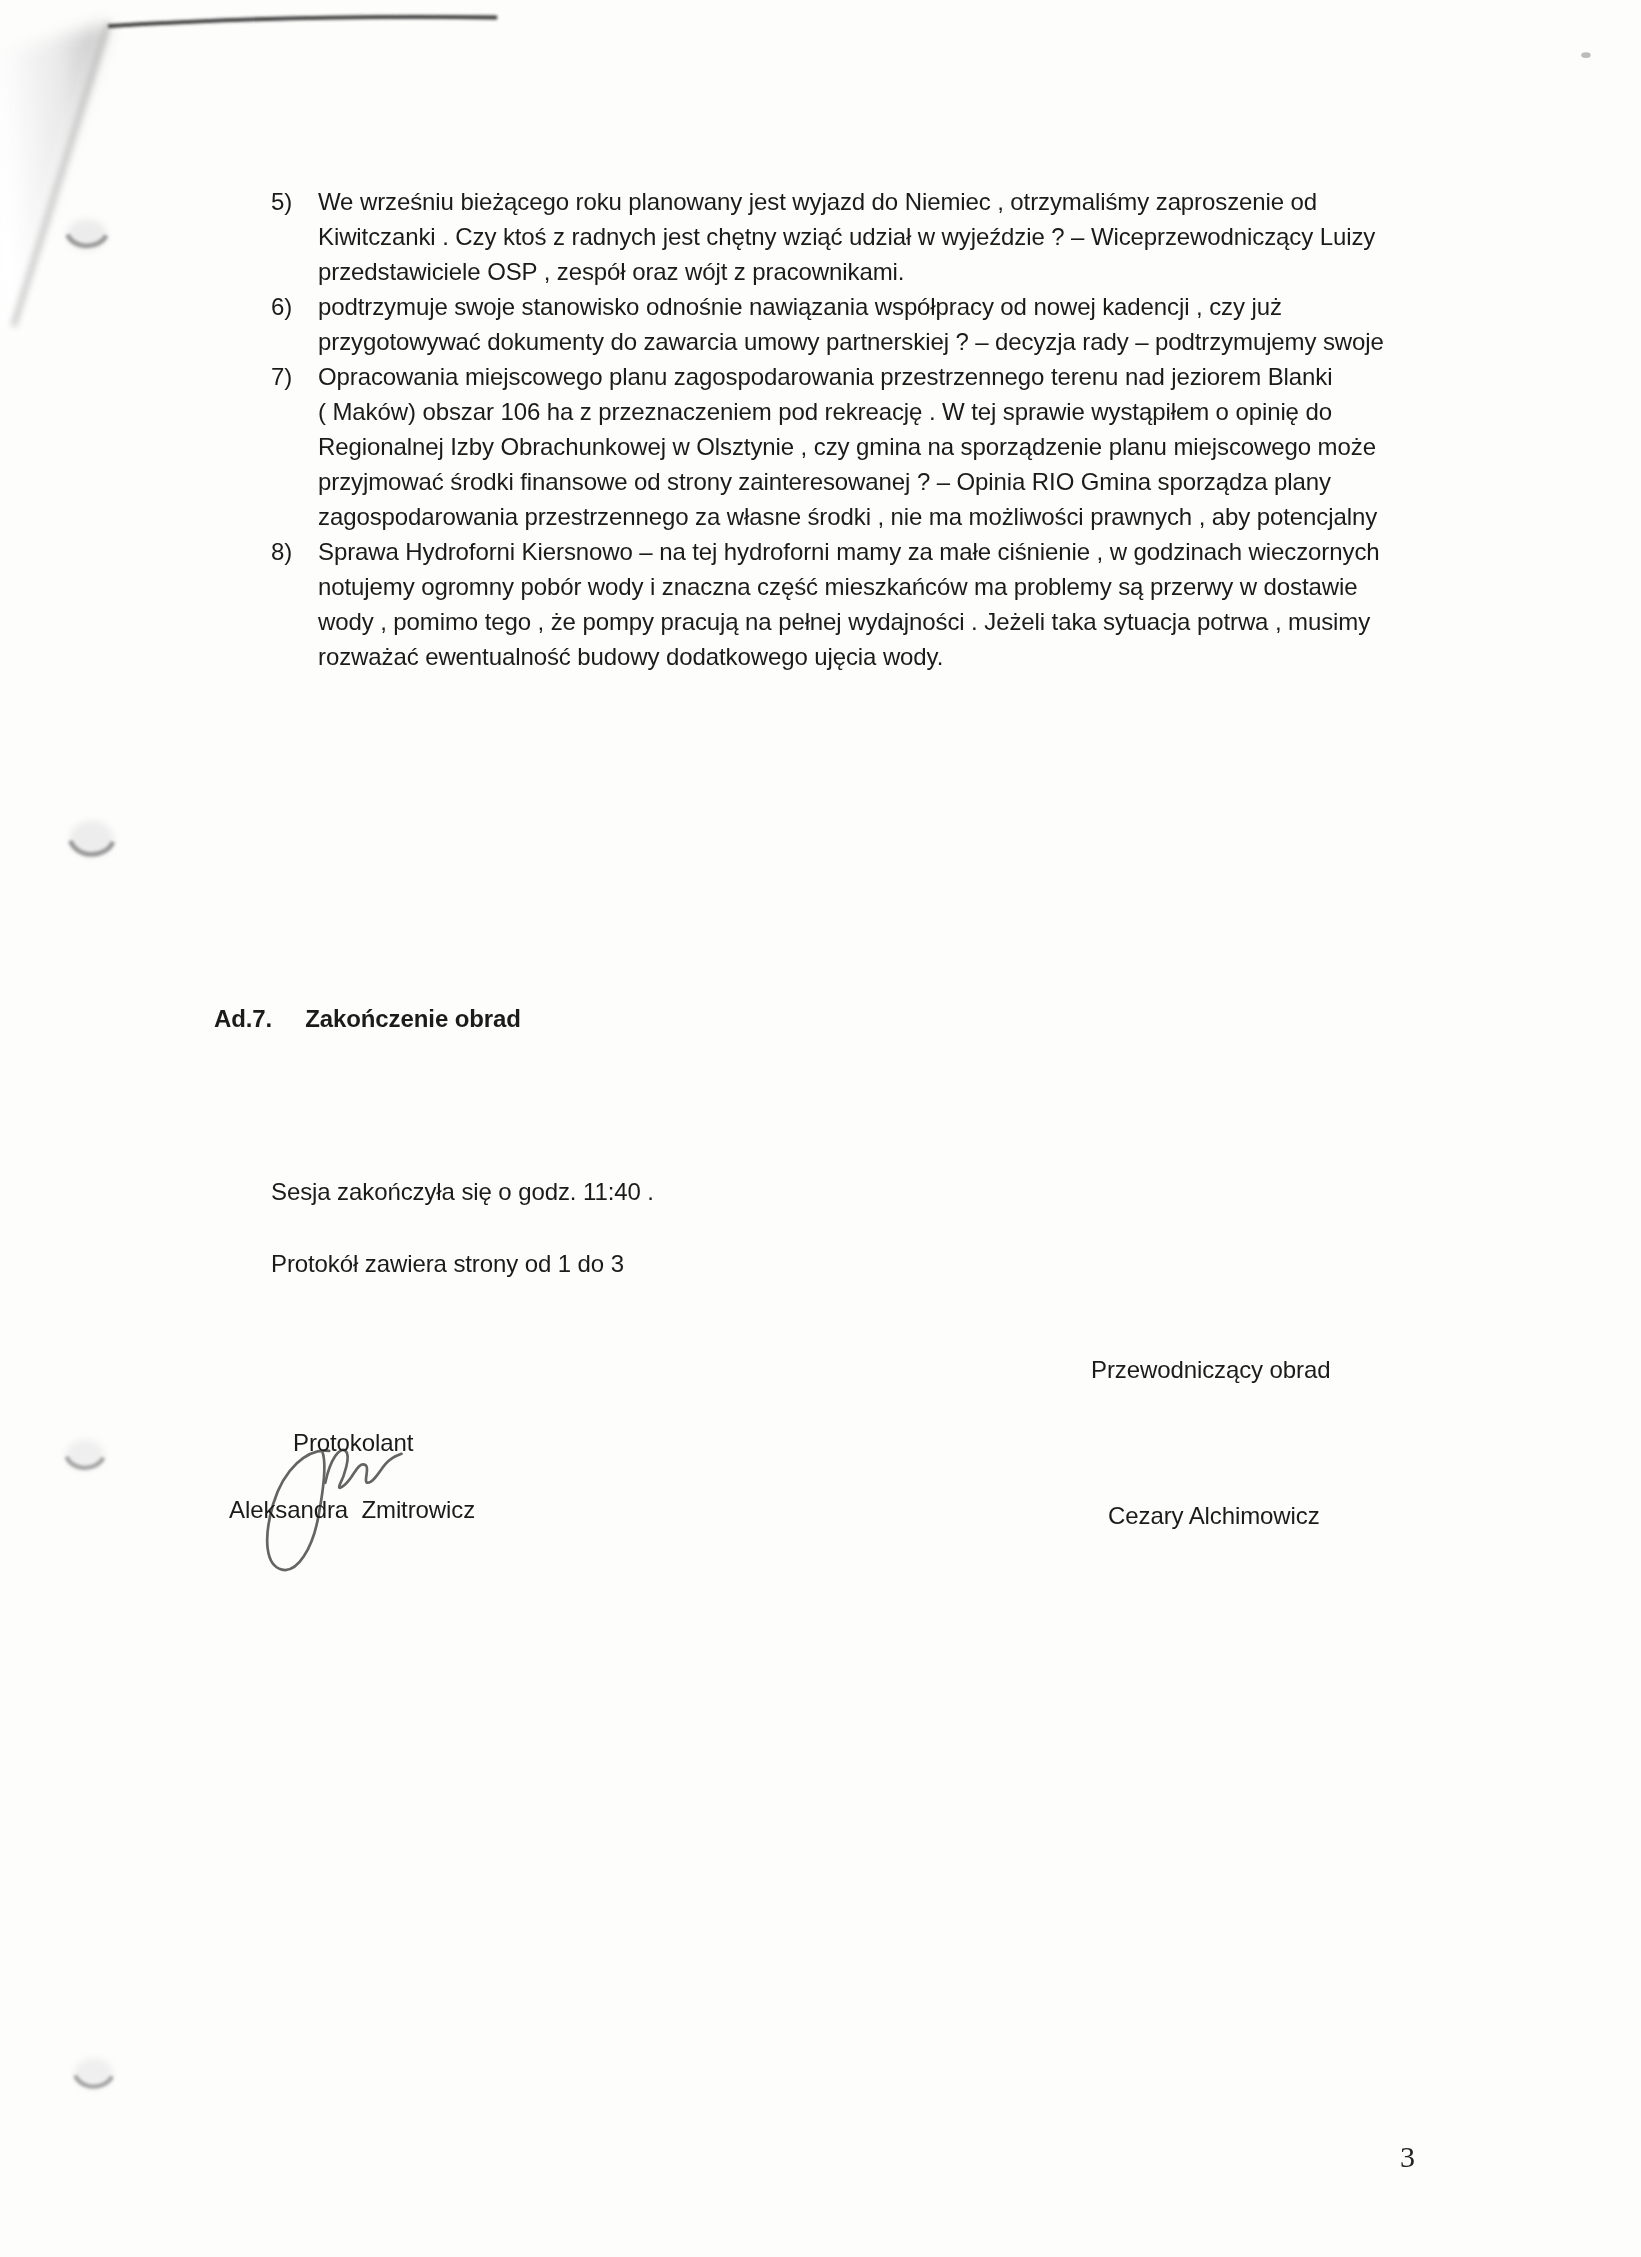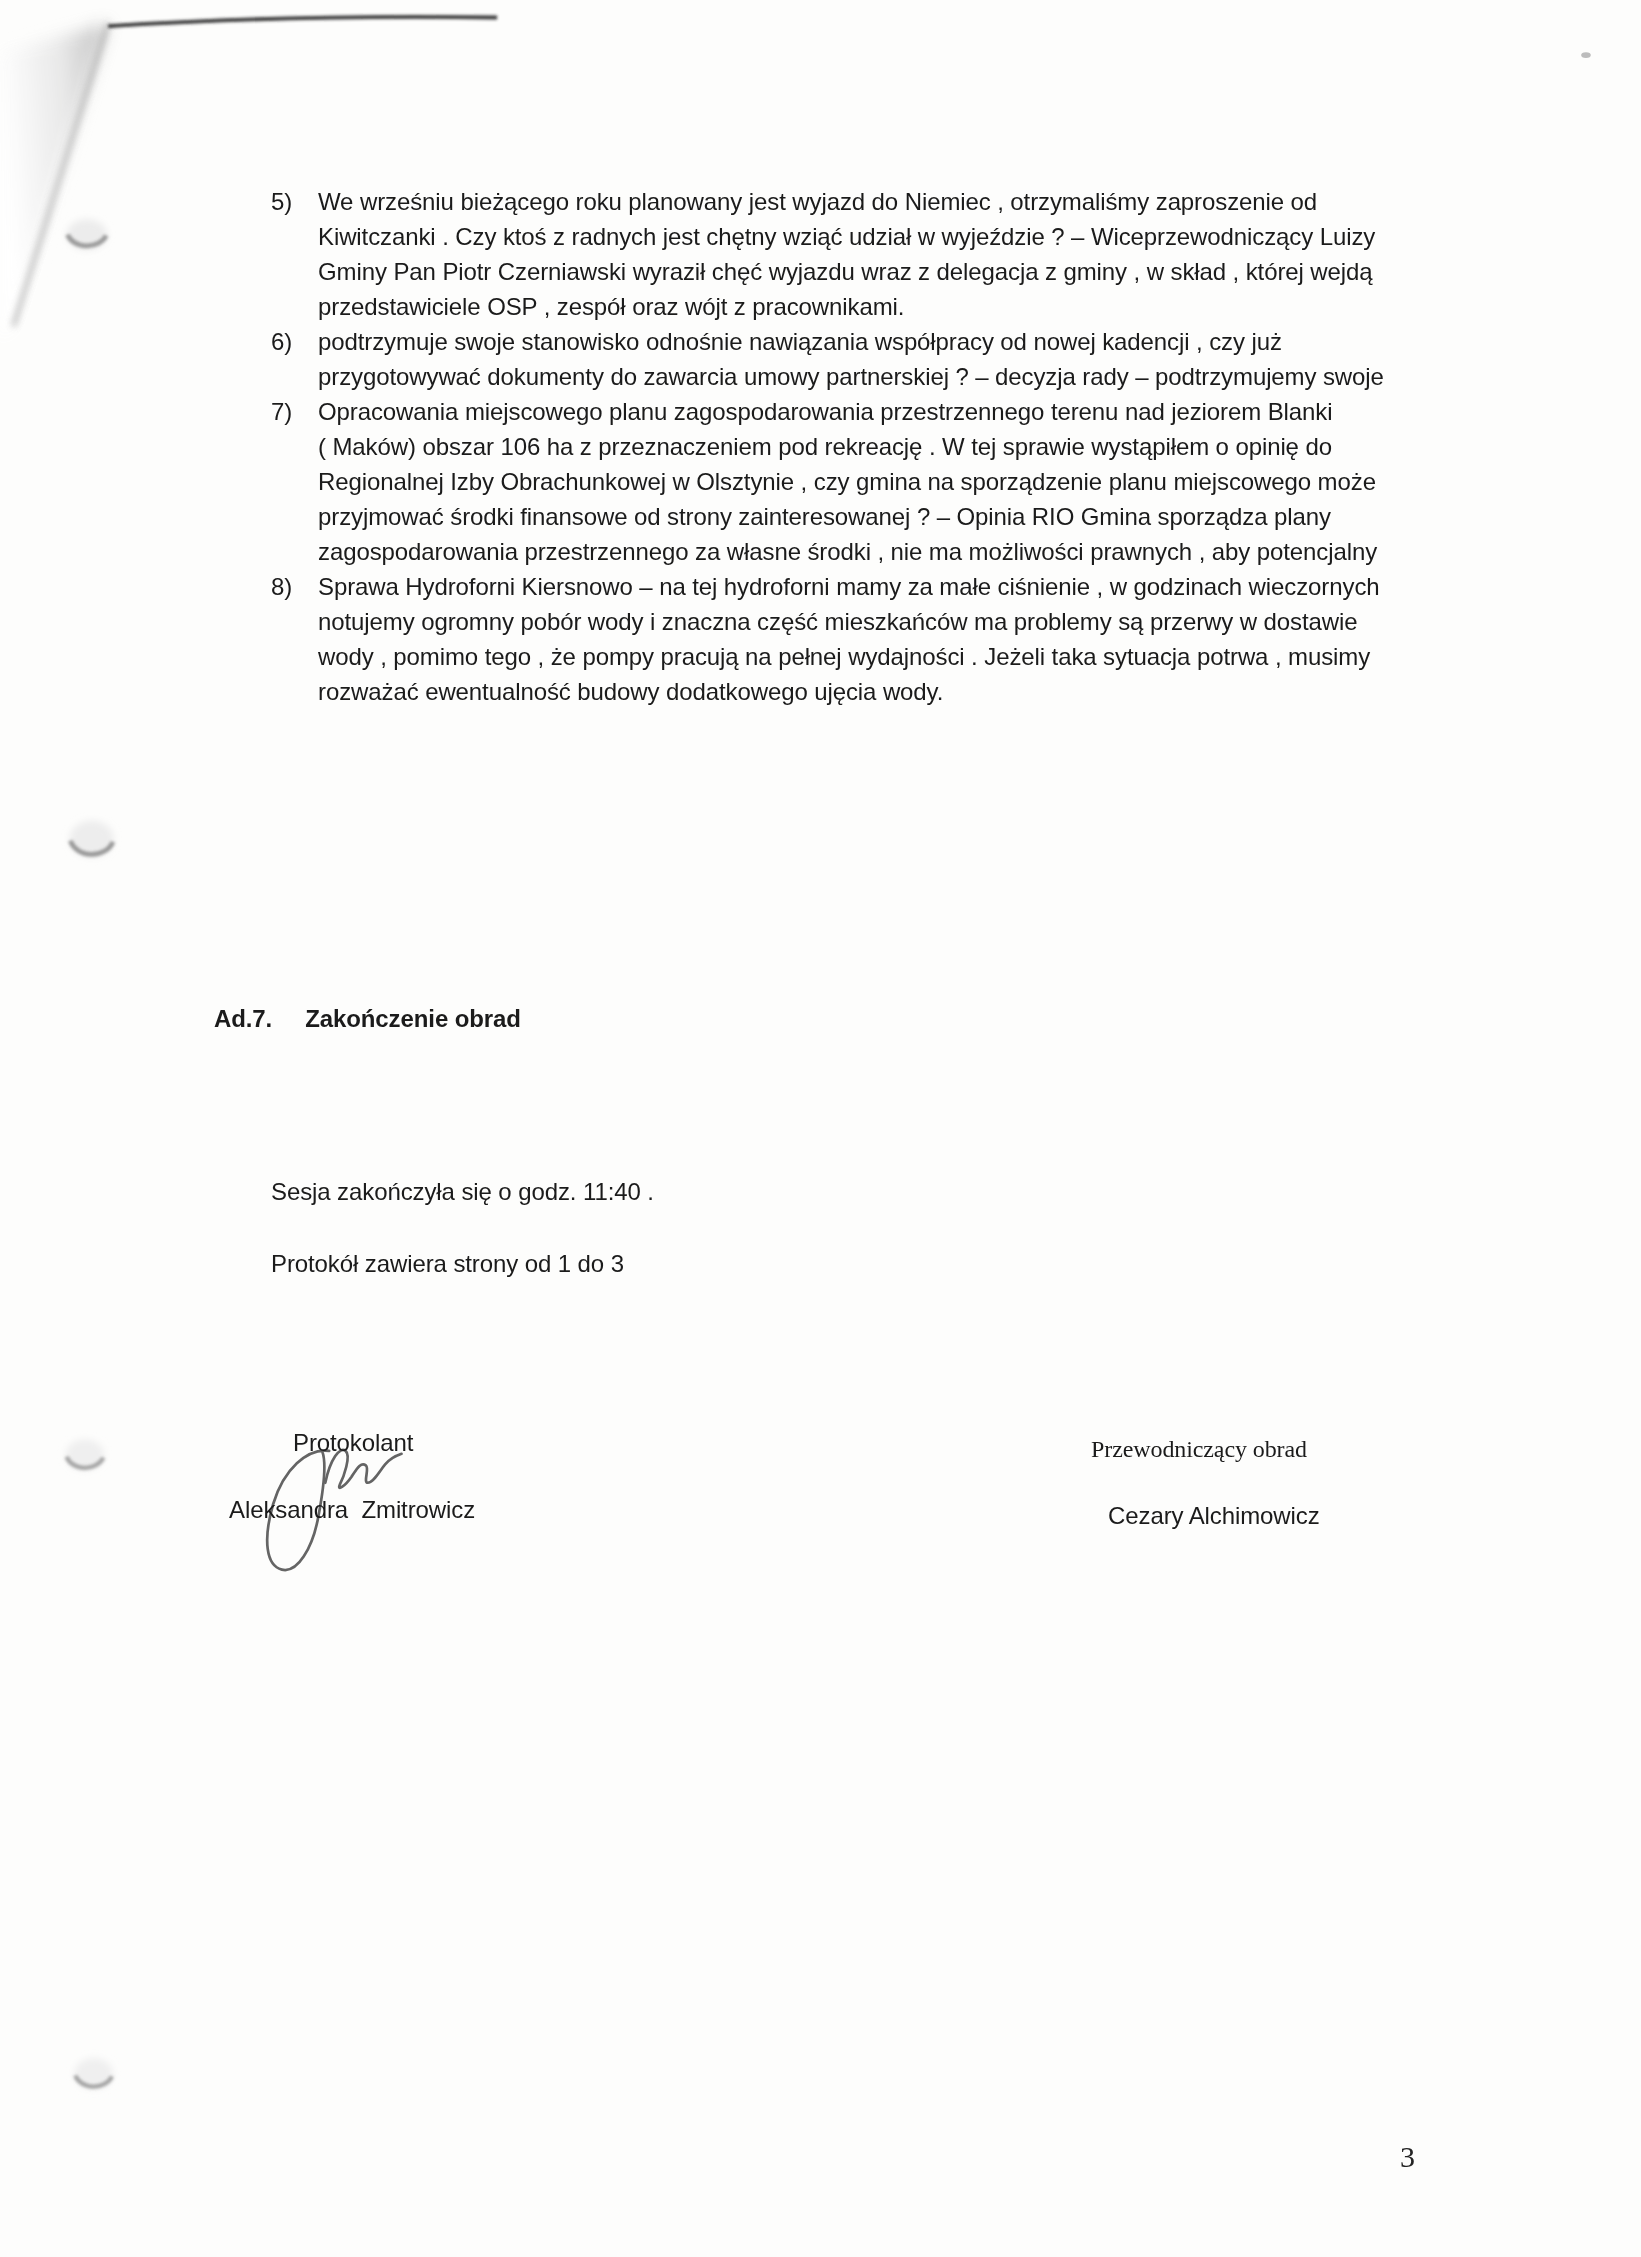--- a/index.html
+++ b/index.html
@@ -22,21 +22,21 @@
   
   .heading{position:absolute;left:214px;top:1001px;font-weight:700;display:flex;gap:33px;}
 
   
   .note-session{position:absolute;left:271px;top:1174px;white-space:nowrap;}
   .note-pages{position:absolute;left:271px;top:1246px;white-space:nowrap;}
 
   
   .sig-role-left{position:absolute;left:293px;top:1425px;white-space:nowrap;}
   .sig-name-left{position:absolute;left:229px;top:1492px;white-space:nowrap;word-spacing:6.8px;}
-  .sig-role-right{position:absolute;left:1091px;top:1432px;white-space:nowrap;font-family:Liberation Serif, serif;}
+  .sig-role-right{position:absolute;left:1091px;top:1352px;white-space:nowrap;}
   .sig-name-right{position:absolute;left:1108px;top:1498px;white-space:nowrap;}
 
   
   .page-number{
     position:absolute;left:1400px;top:2140px;
     font-family:"Liberation Serif", serif;font-size:30px;color:#242424;
   }
 
   .artifacts{position:absolute;inset:0;pointer-events:none;}
 </style>
@@ -93,21 +93,20 @@
     <path d="M337,1536 C342,1512 352,1498 358,1503 C364,1508 356,1530 352,1538 C349,1545 357,1540 364,1530 C370,1521 374,1514 379,1518 C383,1521 376,1536 381,1536 C387,1536 393,1524 399,1517 C404,1511 410,1508 416,1506"></path>
   </g>
 </svg>
 
 <div class="list doc-text">
     <div class="list-item">
       <div class="list-marker">5)</div>
       <div class="list-lines">
         <div>We wrześniu bieżącego roku planowany jest wyjazd do Niemiec , otrzymaliśmy zaproszenie od</div>
         <div>Kiwitczanki . Czy ktoś z radnych jest chętny wziąć udział w wyjeździe ? – Wiceprzewodniczący Luizy</div>
-        <div>Gminy Pan Piotr Czerniawski wyraził chęć wyjazdu wraz z delegacja z gminy , w skład , której wejdą</div>
         <div>przedstawiciele OSP , zespół oraz wójt z pracownikami.</div>
       </div>
     </div>
     <div class="list-item">
       <div class="list-marker">6)</div>
       <div class="list-lines">
         <div>podtrzymuje swoje stanowisko odnośnie nawiązania współpracy od nowej kadencji , czy już</div>
         <div>przygotowywać dokumenty do zawarcia umowy partnerskiej ? – decyzja rady – podtrzymujemy swoje</div>
       </div>
     </div>

